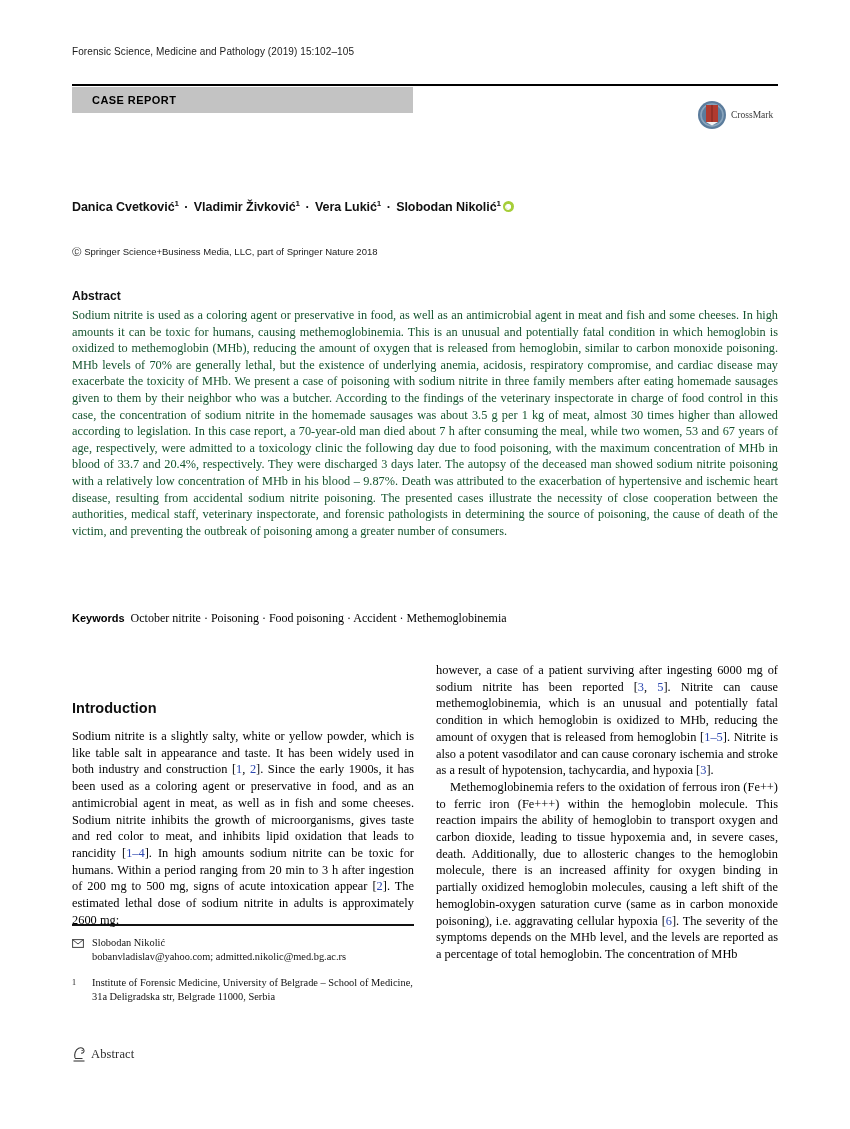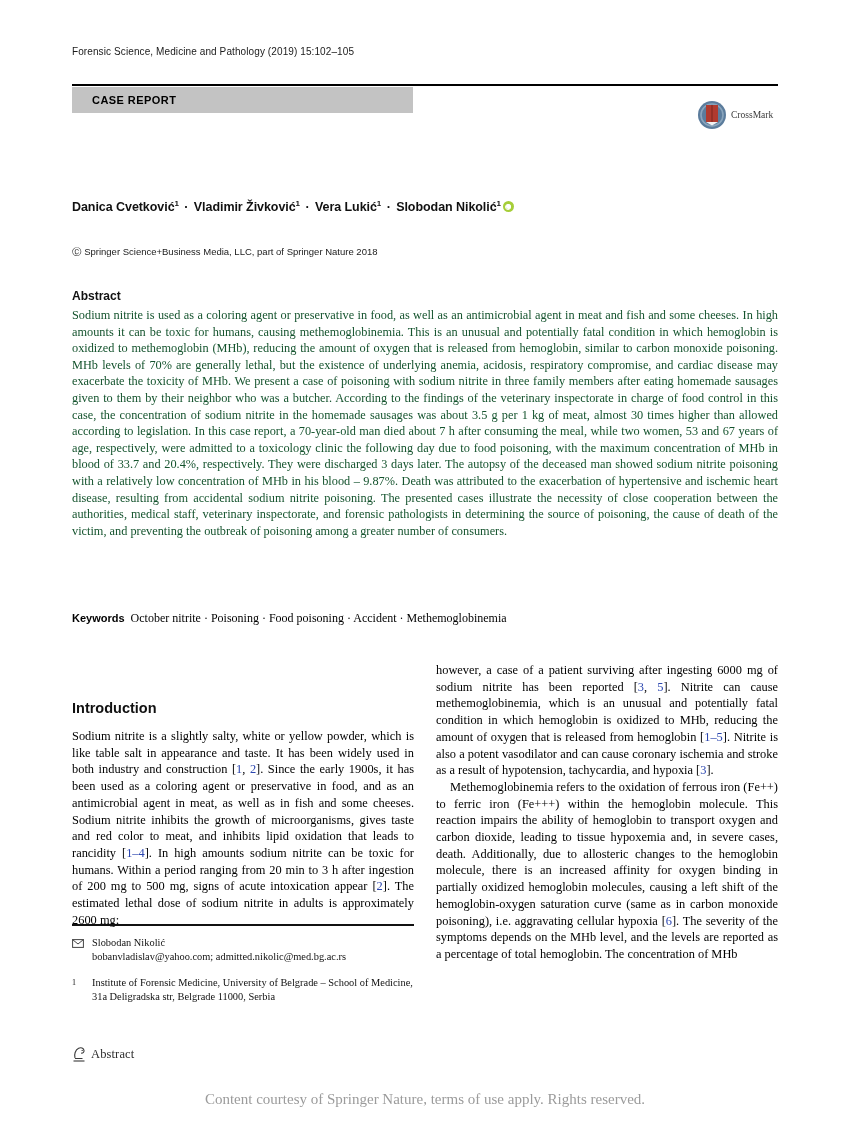--- a/index.html
+++ b/index.html
@@ -380,15 +380,14 @@
       <svg width="15" height="17" viewBox="0 0 15 17" xmlns="http://www.w3.org/2000/svg">
         <path d="M3 12 C2 8.5 3.2 4 6.6 2.3 C9 1.1 11.6 2.2 12 4.4 C12.3 6.3 10.6 7.4 9.2 7.1" fill="none" stroke="#3a3a3a" stroke-width="1.1"></path>
         <path d="M3 12 L10.5 12 L10.5 13 L3 13 Z" fill="#3a3a3a"></path>
         <line x1="1.5" y1="15" x2="12.5" y2="15" stroke="#3a3a3a" stroke-width="1.1"></line>
         <circle cx="10.2" cy="4.4" r="0.7" fill="#3a3a3a"></circle>
       </svg>
     </span>
     <span class="springer-word">Abstract</span>
   </div>
 
-  <div class="page-footer">Content courtesy of Springer Nature, terms of use apply. Rights reserved.</div>
 
 </div>
 
 </body></html>

